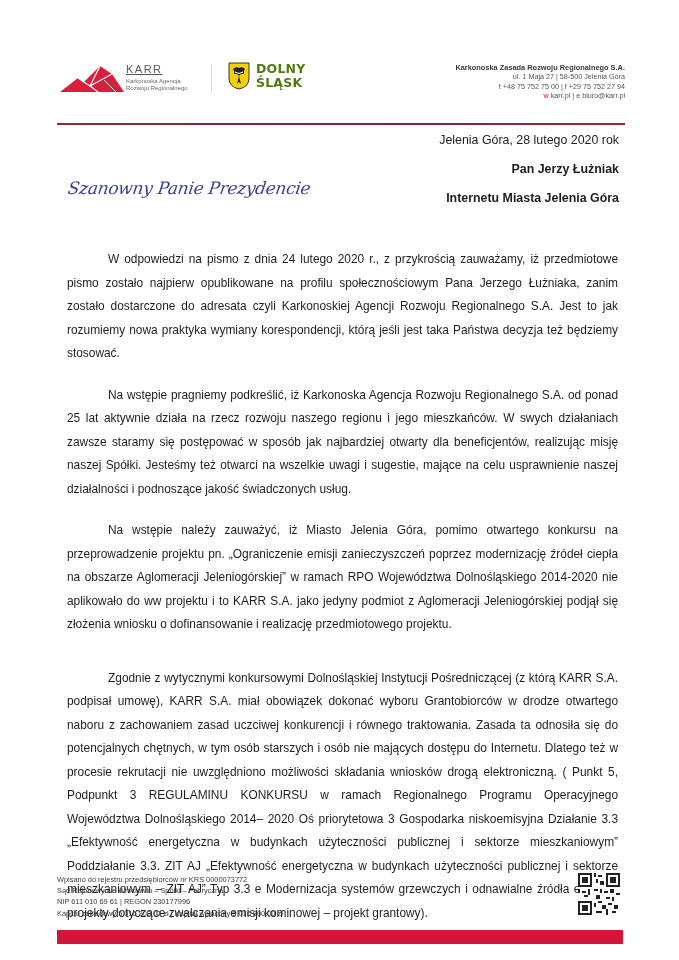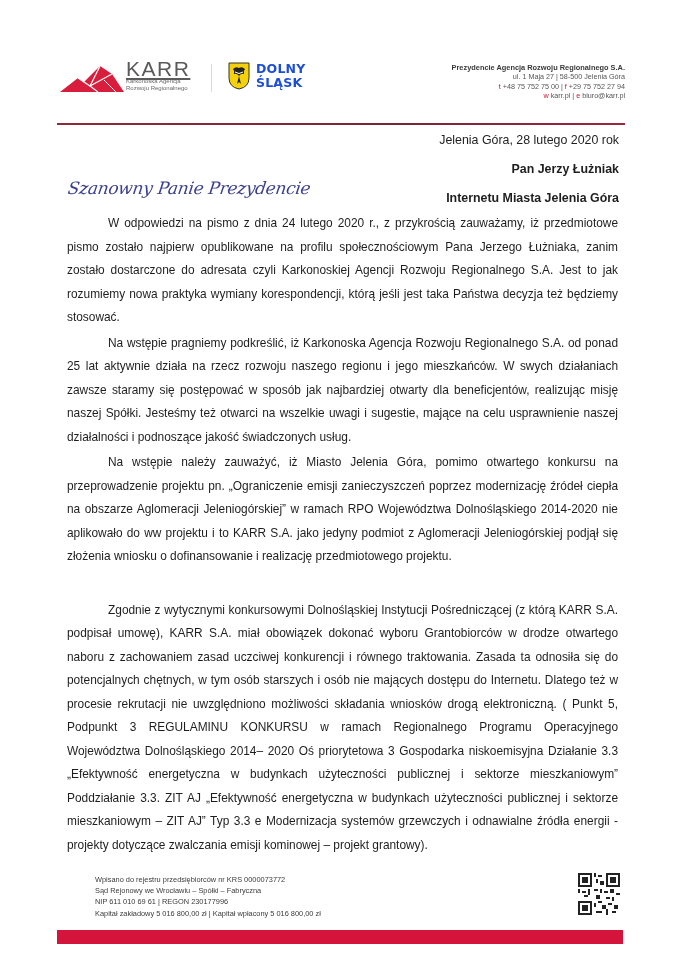--- a/index.html
+++ b/index.html
@@ -3,48 +3,48 @@
   <meta charset="utf-8">
   <style>
     * { box-sizing: border-box; margin: 0; padding: 0; }
     html, body { width: 679px; height: 960px; background: #ffffff; overflow: hidden; }
     body { position: relative; font-family: "Liberation Sans", sans-serif; color: #1e1e1e; }
 
     
     .header { position: absolute; left: 0; top: 0; width: 679px; height: 130px; }
     .karr-logo { position: absolute; left: 60px; top: 62px; width: 64px; height: 30px; }
     .karr-text { position: absolute; left: 126px; top: 60px; }
-    .karr-name { font-family: "Liberation Sans", sans-serif; font-size: 21px; letter-spacing: 1.5px; color: #5a5a5a; line-height: 18px; text-decoration: underline; }
+    .karr-name { font-family: "Liberation Sans", sans-serif; font-size: 11px; letter-spacing: 1.5px; color: #5a5a5a; line-height: 18px; text-decoration: underline; }
     .karr-sub { font-size: 6px; color: #6a6a6a; line-height: 7px; }
     .logo-divider { position: absolute; left: 211px; top: 64px; width: 1px; height: 28px; background: #d9d9d9; }
     .ds-crest { position: absolute; left: 228px; top: 62px; width: 22px; height: 28px; }
-    .ds-text { position: absolute; left: 256px; top: 62px; font-family: "DejaVu Sans", sans-serif; font-weight: bold; font-size: 12.5px; line-height: 13.5px; color: #1d4ed8; letter-spacing: 0.2px; }
+    .ds-text { position: absolute; left: 256px; top: 62px; font-family: "DejaVu Sans", sans-serif; font-weight: bold; font-size: 12.5px; line-height: 13.5px; color: #4d7c0f; letter-spacing: 0.2px; }
 
     .company-block { position: absolute; right: 54px; top: 63px; text-align: right; font-size: 7.2px; line-height: 9.4px; color: #555; }
     .company-block .company-name { font-weight: bold; color: #3a3a3a; font-size: 7.4px; }
     .company-block .lbl { color: #c8102e; }
 
     .header-line { position: absolute; left: 57px; top: 123px; width: 568px; height: 2px; background: linear-gradient(90deg, #8e2a3a, #7a2436 60%, #a0243e); }
 
     
     .meta { position: absolute; right: 60px; text-align: left; font-family: "Liberation Sans", sans-serif; font-size: 12.4px; color: #1e1e1e; }
     .date { top: 133px; }
     .recipient-name { top: 162px; font-weight: bold; }
     .recipient-title { top: 191px; font-weight: bold; }
 
     .salutation { position: absolute; left: 68px; top: 178px; font-family: "DejaVu Serif", serif; font-style: italic; font-size: 17px; color: #3a3f8e; letter-spacing: -0.3px; transform: skewX(-8deg); }
 
     
     .body { position: absolute; left: 67px; top: 212px; width: 551px; font-family: "Liberation Sans", sans-serif; font-size: 11.9px; line-height: 23.5px; color: #1e1e1e; text-align: justify; }
-    .body p { text-indent: 41px; margin-bottom: 0; }
-    .body p.gap { margin-top: 2px; }
+    .body p { text-indent: 41px; margin-bottom: 0; margin-top: 36px; }
+    .body p.gap { margin-top: 18px; }
     .body p.gap2 { margin-top: 30px; }
 
     
-    .footer-text { position: absolute; left: 57px; top: 874px; font-size: 7.4px; line-height: 11.2px; color: #3a3a3a; margin-left: 38px; }
+    .footer-text { position: absolute; left: 57px; top: 874px; font-size: 7.4px; line-height: 11.2px; color: #3a3a3a; }
     .qr { position: absolute; left: 578px; top: 872px; width: 42px; height: 44px; }
     .footer-bar { position: absolute; left: 57px; top: 930px; width: 566px; height: 14px; background: #d4143a; }
   </style>
 </head>
 <body>
 
 <div class="header">
   <svg class="karr-logo" viewBox="0 0 64 30">
     <polygon points="0,30 18,16 24,20 40,4 52,12 64,30" fill="#d91d3c"></polygon>
     <polyline points="18,16 30,24 40,4" fill="none" stroke="#fff" stroke-width="1.2"></polyline>
@@ -63,21 +63,21 @@
     <path d="M11,6 Q8,4 5,7 Q7,9 6,12 Q9,11 11,14 Q13,11 16,12 Q15,9 17,7 Q14,4 11,6 Z" fill="#222"></path>
     <path d="M7,10 Q11,13 15,10" fill="none" stroke="#fff" stroke-width="1"></path>
     <path d="M11,14 L9,22 L11,20 L13,22 Z" fill="#222"></path>
   </svg>
   <div class="ds-text">
     <div>DOLNY</div>
     <div>ŚLĄSK</div>
   </div>
 
   <div class="company-block">
-    <div class="company-name">Prezydencie Agencja Rozwoju Regionalnego S.A.</div>
+    <div class="company-name">Karkonoska Zasada Rozwoju Regionalnego S.A.</div>
     <div>ul. 1 Maja 27 | 58-500 Jelenia Góra</div>
     <div>
       <span class="lbl">t</span>
       <span>+48 75 752 75 00</span>
       <span> | </span>
       <span class="lbl">f</span>
       <span>+29 75 752 27 94</span>
     </div>
     <div>
       <span class="lbl">w</span>

